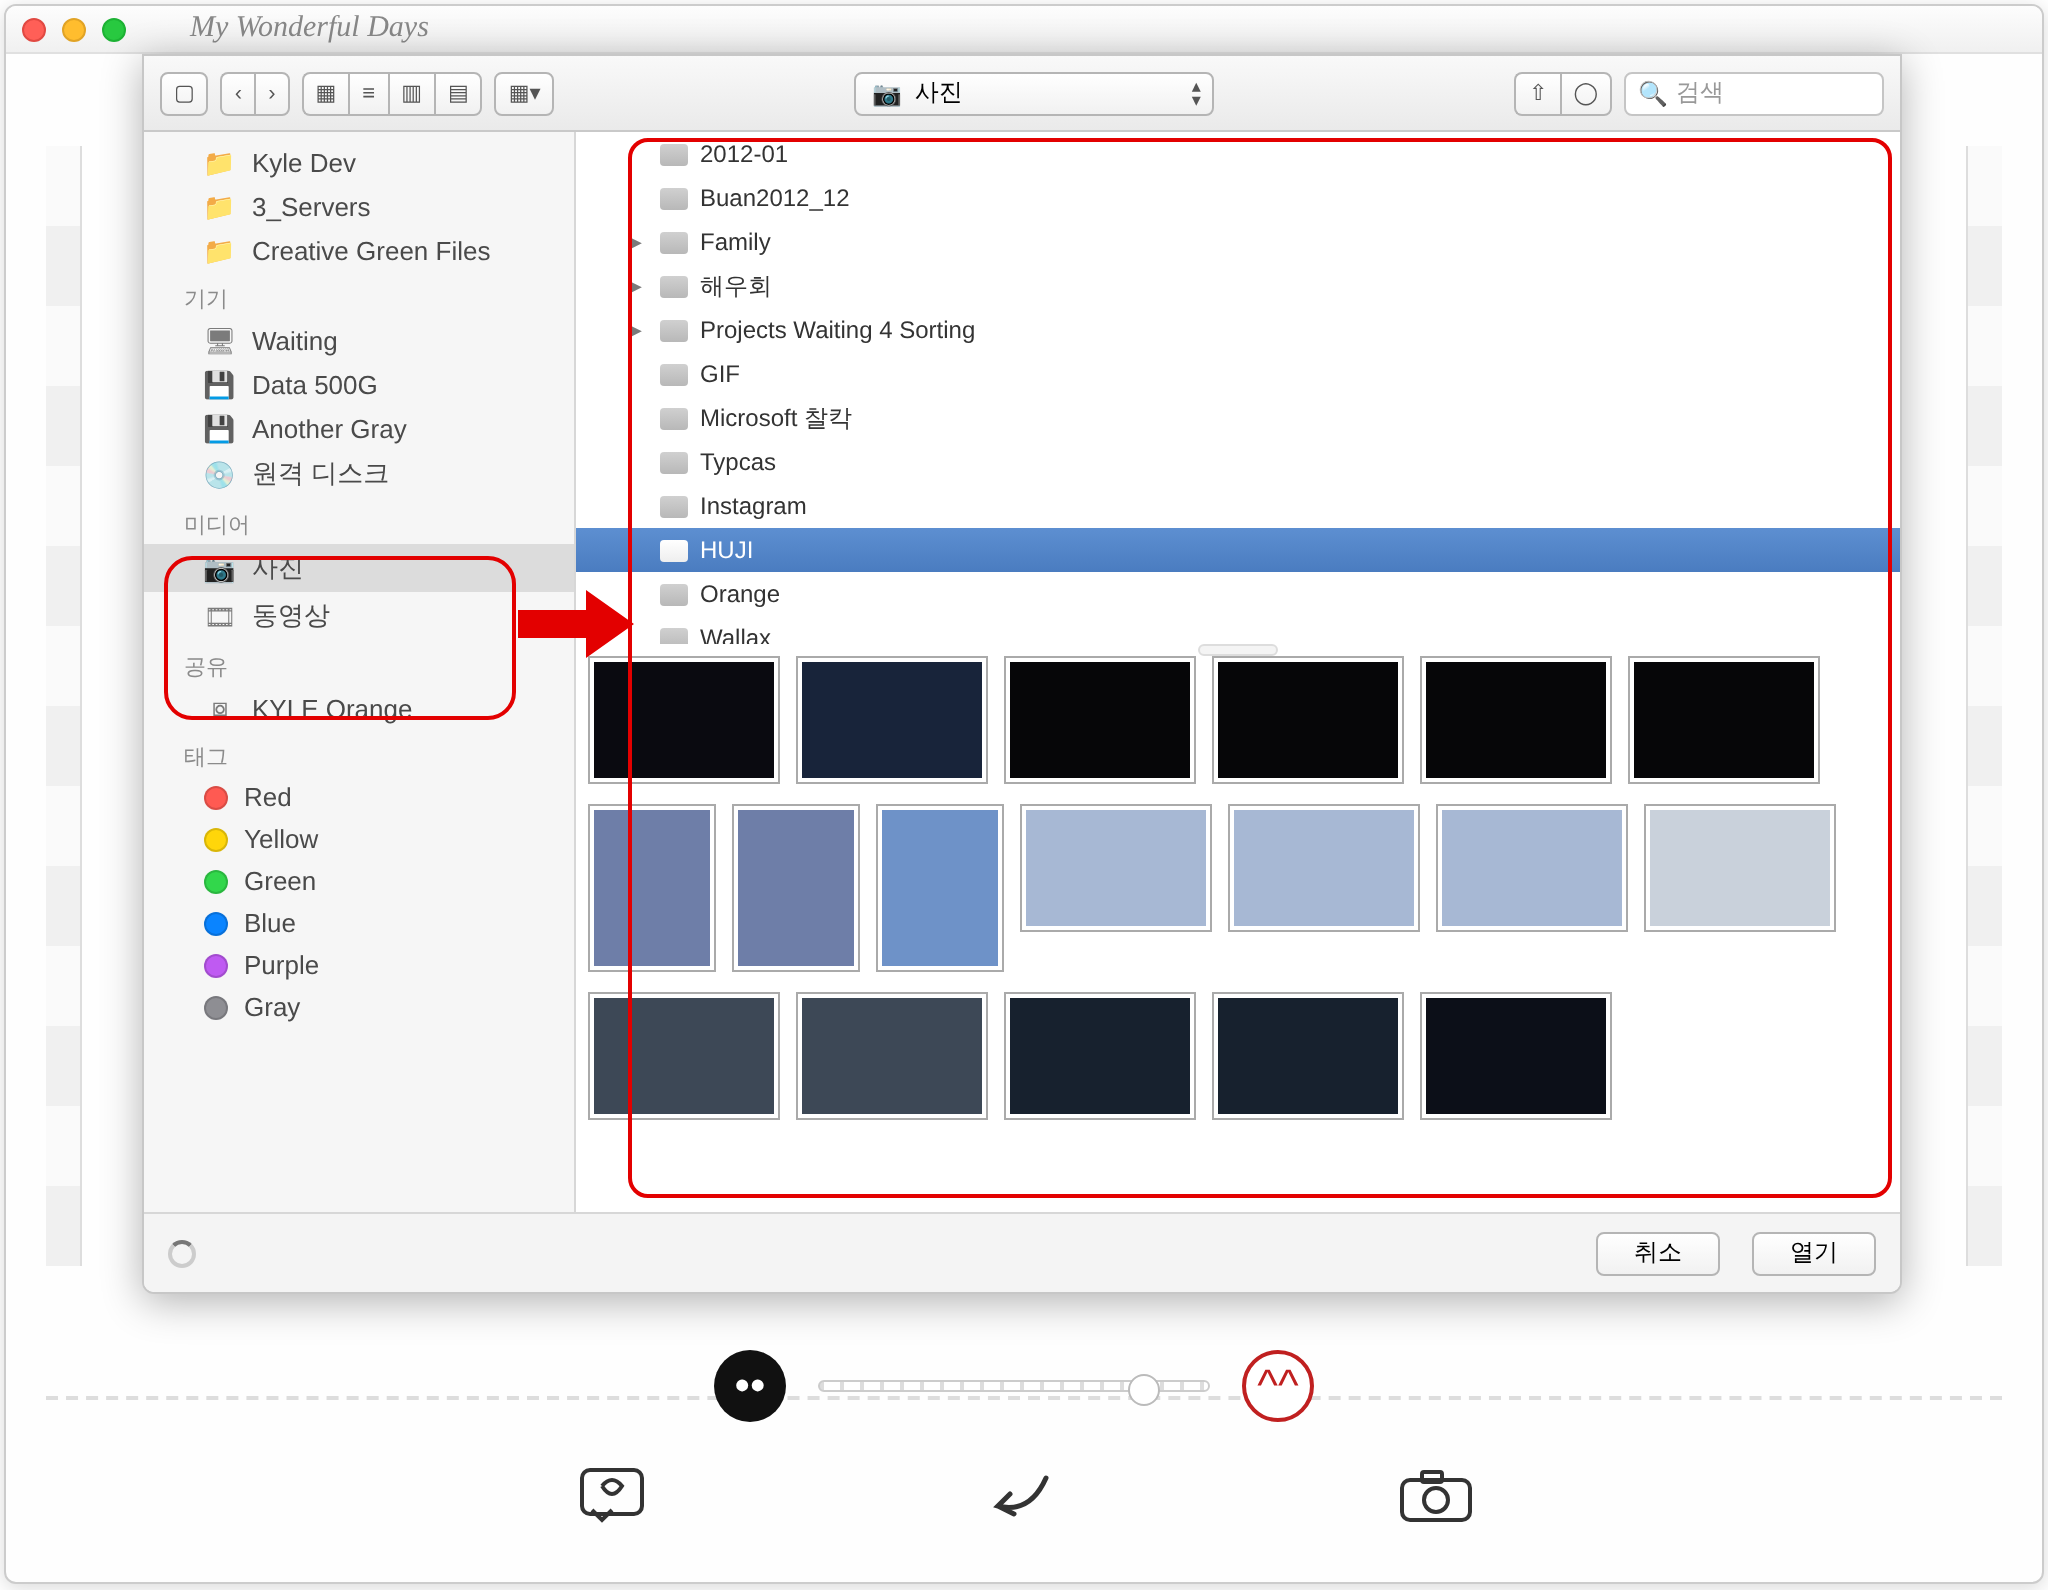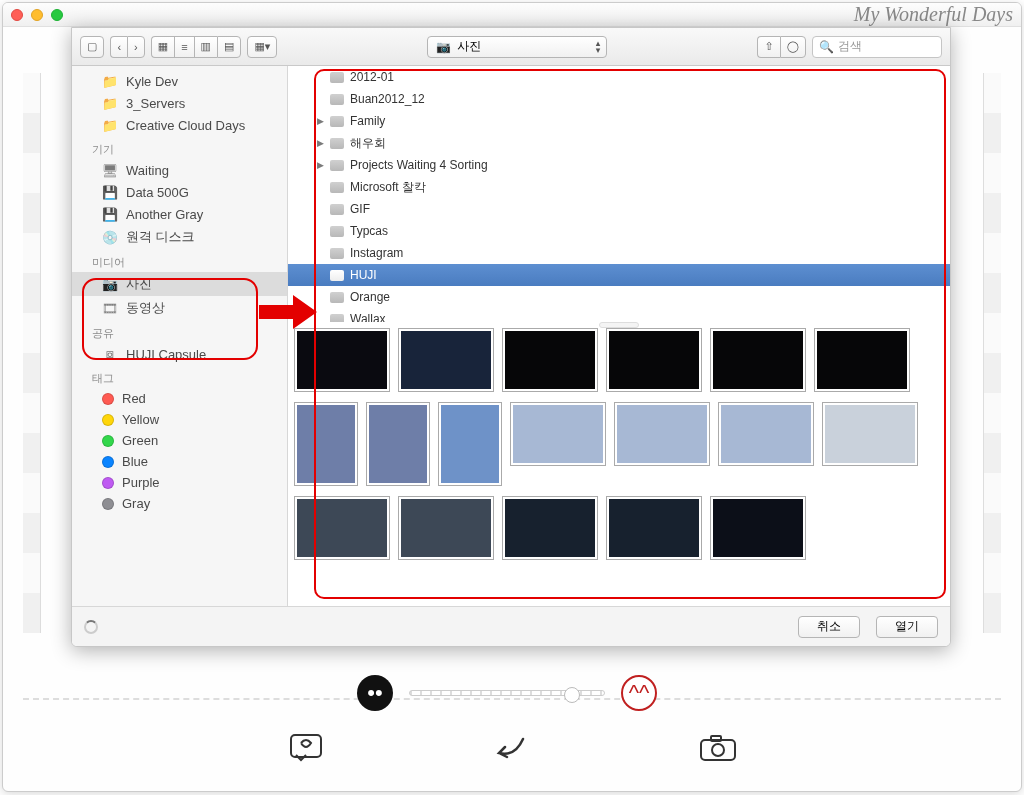--- a/index.html
+++ b/index.html
@@ -6,21 +6,21 @@
 body { width: 1024px; height: 795px; background: #fff; position: relative; overflow: hidden; }
 
 .app-window { width: 1020px; height: 790px; margin: 2px; border: 1px solid #ccc; border-radius: 6px; background: #fefefe; box-shadow: 0 2px 10px rgba(0,0,0,0.15); position: relative; overflow: hidden; }
 
 .app-titlebar { height: 24px; background: linear-gradient(#fdfdfd,#f0f0f0); border-bottom: 1px solid #e0e0e0; display: flex; align-items: center; padding: 0 8px; }
 .traffic { display: flex; gap: 8px; }
 .tl { width: 12px; height: 12px; border-radius: 50%; }
 .tl.red { background: #ff5f57; border: 1px solid #e14942; }
 .tl.yellow { background: #ffbd2e; border: 1px solid #e1a325; }
 .tl.green { background: #28c940; border: 1px solid #1db234; }
-.app-title { flex: 1; text-align: right; font-style: italic; font-family: Georgia, serif; color: #888; font-size: 20px; }
+.app-title { flex: 1; text-align: left; font-style: italic; font-family: Georgia, serif; color: #888; font-size: 15px; margin-left: 32px; }
 
 .finder-sheet { position: absolute; top: 24px; left: 68px; width: 880px; height: 620px; background: #fff; border: 1px solid #c7c7c7; border-bottom-left-radius: 6px; border-bottom-right-radius: 6px; box-shadow: 0 4px 20px rgba(0,0,0,0.3); z-index: 10; overflow: hidden; display: flex; flex-direction: column; }
 
 .sheet-toolbar { height: 38px; background: linear-gradient(#f9f9f9,#eaeaea); border-bottom: 1px solid #c9c9c9; display: flex; align-items: center; padding: 0 8px; gap: 6px; }
 .tb-btn { height: 22px; border: 1px solid #b5b5b5; border-radius: 4px; background: linear-gradient(#fff,#f1f1f1); display: flex; align-items: center; justify-content: center; padding: 0 6px; font-size: 11px; color: #555; }
 .tb-group { display: flex; }
 .tb-group .tb-btn { border-radius: 0; border-right: none; }
 .tb-group .tb-btn:first-child { border-top-left-radius: 4px; border-bottom-left-radius: 4px; }
 .tb-group .tb-btn:last-child { border-top-right-radius: 4px; border-bottom-right-radius: 4px; border-right: 1px solid #b5b5b5; }
 .path-pop { flex: 0 0 180px; height: 22px; border: 1px solid #b5b5b5; border-radius: 4px; background: linear-gradient(#fff,#f1f1f1); display: flex; align-items: center; padding: 0 8px; font-size: 12px; gap: 6px; position: relative; margin: 0 auto; }
@@ -29,21 +29,21 @@
 
 .sheet-body { flex: 1; display: flex; overflow: hidden; }
 .sidebar { width: 216px; background: #f6f6f6; border-right: 1px solid #d7d7d7; overflow-y: auto; padding-top: 4px; font-size: 13px; }
 .sb-header { padding: 6px 10px 2px 20px; font-size: 11px; color: #8b8b8b; }
 .sb-item { display: flex; align-items: center; gap: 8px; padding: 3px 10px 3px 30px; color: #4a4a4a; }
 .sb-item.selected { background: #dcdcdc; }
 .sb-icon { width: 16px; height: 16px; display: inline-flex; align-items: center; justify-content: center; font-size: 13px; color: #7b7b7b; }
 .tag-dot { width: 12px; height: 12px; border-radius: 50%; border: 1px solid rgba(0,0,0,0.15); }
 
 .main-area { flex: 1; display: flex; flex-direction: column; overflow: hidden; background: #fff; }
-.folder-list { overflow-y: auto; font-size: 12px; color: #333; text-align: right; }
+.folder-list { overflow-y: auto; font-size: 12px; color: #333; }
 .flist-row { display: flex; align-items: center; gap: 6px; padding: 2px 6px; height: 22px; }
 .flist-row.selected { background: linear-gradient(#5d8fd1,#4a7cc0); color: #fff; }
 .flist-indent { width: 14px; display: inline-block; }
 .flist-tri { width: 10px; font-size: 9px; color: #7a7a7a; }
 .flist-icon { width: 14px; height: 11px; background: linear-gradient(#d0d0d0,#b8b8b8); border-radius: 2px; display: inline-block; }
 .flist-row.selected .flist-icon { background: linear-gradient(#fff,#eee); }
 
 .thumb-grid { flex: 1; overflow-y: auto; padding: 6px 0 6px 6px; display: flex; flex-wrap: wrap; gap: 10px 8px; align-content: flex-start; background: #fff; position: relative; }
 .divider { position: absolute; top: 0; left: 50%; width: 40px; height: 6px; margin-left: -20px; border: 1px solid #ddd; border-radius: 3px; background: #f4f4f4; }
 .thumb { width: 96px; height: 64px; border: 1px solid #aaa; box-shadow: inset 0 0 0 2px #fff; background: #222; }
@@ -125,21 +125,21 @@
           <div class="sb-item">
             <span class="sb-icon">📁</span>
             <span>Kyle Dev</span>
           </div>
           <div class="sb-item">
             <span class="sb-icon">📁</span>
             <span>3_Servers</span>
           </div>
           <div class="sb-item">
             <span class="sb-icon">📁</span>
-            <span>Creative Cloud Days</span>
+            <span>Creative Green Files</span>
           </div>
           <div class="sb-header">기기</div>
           <div class="sb-item">
             <span class="sb-icon">🖥</span>
             <span>Waiting</span>
           </div>
           <div class="sb-item">
             <span class="sb-icon">💾</span>
             <span>Data 500G</span>
           </div>
@@ -156,21 +156,21 @@
             <span class="sb-icon">📷</span>
             <span>사진</span>
           </div>
           <div class="sb-item ">
             <span class="sb-icon">🎞</span>
             <span>동영상</span>
           </div>
           <div class="sb-header">공유</div>
           <div class="sb-item">
             <span class="sb-icon">⧇</span>
-            <span>HUJI Capsule</span>
+            <span>KYLE Orange</span>
           </div>
           <div class="sb-header">태그</div>
           <div class="sb-item">
             <span class="tag-dot" style="background:#ff5a52"></span>
             <span>Red</span>
           </div>
           <div class="sb-item">
             <span class="tag-dot" style="background:#ffd60a"></span>
             <span>Yellow</span>
           </div>
@@ -220,27 +220,27 @@
             <div class="flist-row ">
               <span class="flist-indent"></span>
               <span class="flist-tri">▶</span>
               <span class="flist-icon"></span>
               <span>Projects Waiting 4 Sorting</span>
             </div>
             <div class="flist-row ">
               <span class="flist-indent"></span>
               <span class="flist-tri"></span>
               <span class="flist-icon"></span>
+              <span>GIF</span>
+            </div>
+            <div class="flist-row ">
+              <span class="flist-indent"></span>
+              <span class="flist-tri"></span>
+              <span class="flist-icon"></span>
               <span>Microsoft 찰칵</span>
-            </div>
-            <div class="flist-row ">
-              <span class="flist-indent"></span>
-              <span class="flist-tri"></span>
-              <span class="flist-icon"></span>
-              <span>GIF</span>
             </div>
             <div class="flist-row ">
               <span class="flist-indent"></span>
               <span class="flist-tri"></span>
               <span class="flist-icon"></span>
               <span>Typcas</span>
             </div>
             <div class="flist-row ">
               <span class="flist-indent"></span>
               <span class="flist-tri"></span>

